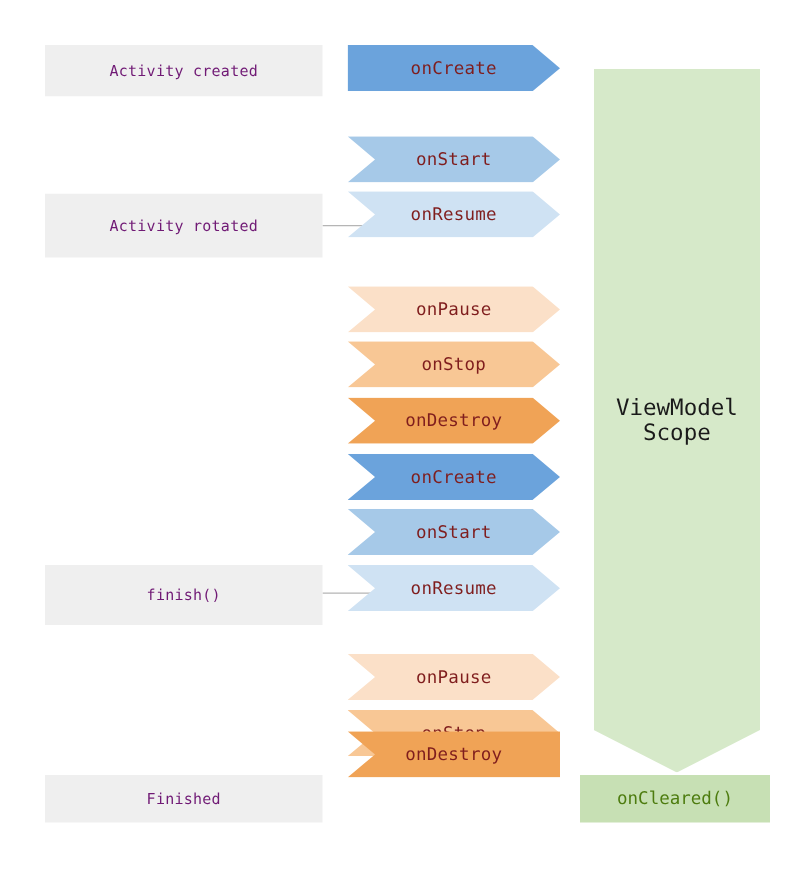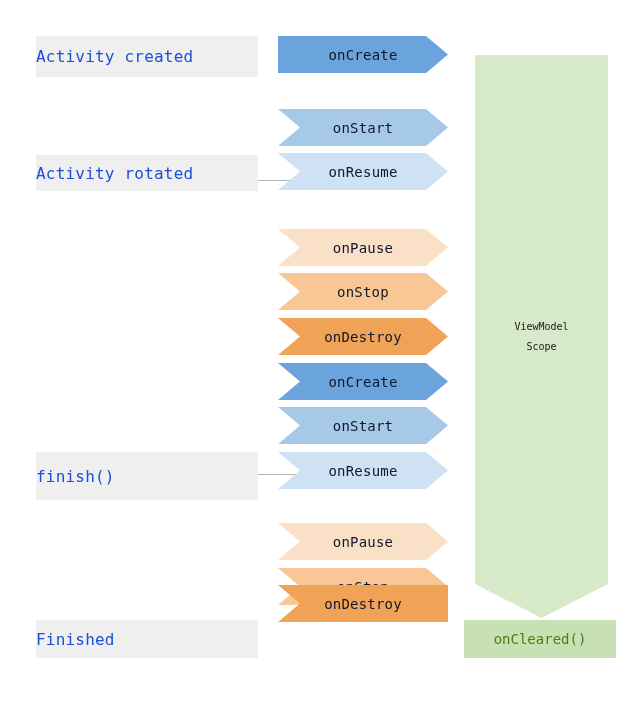--- a/index.html
+++ b/index.html
@@ -22,41 +22,41 @@
     width: 641px;
     height: 703px;
   }
 
   
   .event-label {
     position: absolute;
     background: #efefef;
     display: flex;
     align-items: center;
-    justify-content: flex-start;
-    color: #1d4ed8;
-    font-size: 16px;
+    justify-content: center;
+    color: #701a75;
+    font-size: 12px;
     letter-spacing: 0.2px;
     white-space: nowrap;
   }
 
   
   .connector {
     position: absolute;
     height: 1px;
     background: #b5b5b5;
   }
 
   
   .lifecycle-arrow {
     position: absolute;
     display: flex;
     align-items: center;
     justify-content: center;
-    color: #0f172a;
+    color: #7f1d1d;
     font-size: 14px;
     letter-spacing: 0.2px;
     white-space: nowrap;
     box-sizing: border-box;
   }
   .lifecycle-arrow .lbl {
     position: relative;
     z-index: 2;
     pointer-events: none;
   }
@@ -70,21 +70,21 @@
   .vm-scope {
     position: absolute;
     background: #d6e9c9;
     clip-path: polygon(0 0, 100% 0, 100% calc(100% - 34px), 50% 100%, 0 calc(100% - 34px));
     display: flex;
     align-items: center;
     justify-content: center;
   }
   .vm-scope-text {
     color: #1a1a1a;
-    font-size: 10px;
+    font-size: 18px;
     line-height: 20px;
     text-align: center;
     white-space: pre-line;
   }
 
   .vm-cleared {
     position: absolute;
     background: #c7e0b4;
     display: flex;
     align-items: center;
@@ -95,21 +95,21 @@
   }
 </style>
 </head>
 <body>
 
 <div id="diagram">
     <div class="event-label" style="left: 36px; top: 36px; width: 222px; height: 41px; background: rgb(239, 239, 239);">
       <span>Activity created</span>
     </div>
     <div class="connector" style="left: 258px; top: 180px; width: 138px; background: rgb(181, 181, 181);"></div>
-    <div class="event-label" style="left: 36px; top: 155px; width: 222px; height: 36px; background: rgb(239, 239, 239);">
+    <div class="event-label" style="left: 36px; top: 155px; width: 222px; height: 51px; background: rgb(239, 239, 239);">
       <span>Activity rotated</span>
     </div>
     <div class="connector" style="left: 258px; top: 474px; width: 138px; background: rgb(181, 181, 181);"></div>
     <div class="event-label" style="left: 36px; top: 620px; width: 222px; height: 38px; background: rgb(239, 239, 239);">
       <span>Finished</span>
     </div>
     <div class="event-label" style="left: 36px; top: 452px; width: 222px; height: 48px; background: rgb(239, 239, 239);">
       <span>finish()</span>
     </div>
     <div class="lifecycle-arrow shape-flat-pt" style="left: 278px; top: 36px; width: 170px; height: 37px; background: rgb(107, 163, 220);">

